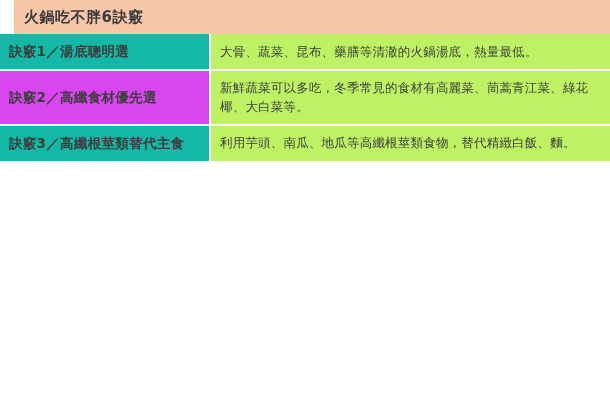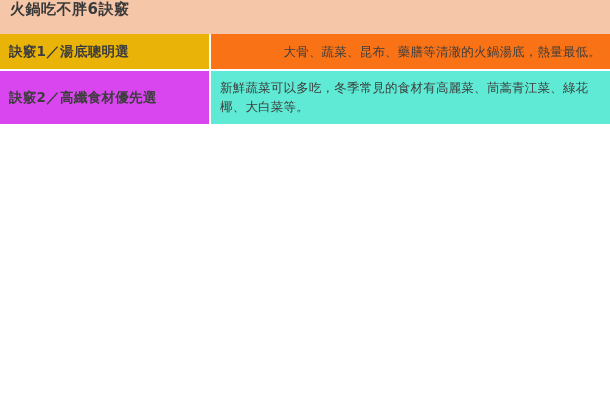--- a/index.html
+++ b/index.html
@@ -16,23 +16,24 @@
   .doc {
     width: 610px;
     height: 406px;
     position: relative;
     box-sizing: border-box;
   }
   .title-bar {
     height: 34px;
     background: #f6c6a8;
     display: flex;
-    align-items: flex-start;
+    align-items: center;
     padding-left: 10px;
     box-sizing: border-box;
+    margin-left: 14px;
   }
   .title-text {
     font-size: 15px;
     font-weight: bold;
     color: #3a3a3a;
     letter-spacing: 0.5px;
   }
   table {
     border-collapse: collapse;
     width: 610px;
@@ -55,24 +56,24 @@
     color: #3d3d3d;
     letter-spacing: 0.3px;
     border-right: 2px solid #ffffff;
   }
   td.desc {
     width: 400px;
     font-size: 12.5px;
     color: #3d3d3d;
     letter-spacing: 0.2px;
   }
-  .row-a td.label { background: #eab308; }
-  .row-a td.desc  { background: #f97316; text-align: right; }
+  .row-a td.label { background: #14b8a6; }
+  .row-a td.desc  { background: #bef264; }
   .row-b td.label { background: #d946ef; }
-  .row-b td.desc  { background: #5eead4; }
+  .row-b td.desc  { background: #bef264; }
   .bottom-pad {
     height: 4px;
     background: #ffffff;
   }
 </style>
 </head>
 <body>
 
 <div class="doc">
 
@@ -83,17 +84,21 @@
   <table>
     <tbody>
       <tr class="row-a">
         <td class="label">訣竅1／湯底聰明選</td>
         <td class="desc">大骨、蔬菜、昆布、藥膳等清澈的火鍋湯底，熱量最低。</td>
       </tr>
       <tr class="row-b">
         <td class="label">訣竅2／高纖食材優先選</td>
         <td class="desc">新鮮蔬菜可以多吃，冬季常見的食材有高麗菜、茼蒿青江菜、綠花椰、大白菜等。</td>
       </tr>
+      <tr class="row-a">
+        <td class="label">訣竅3／高纖根莖類替代主食</td>
+        <td class="desc">利用芋頭、南瓜、地瓜等高纖根莖類食物，替代精緻白飯、麵。</td>
+      </tr>
     </tbody>
   </table>
 
   <div class="bottom-pad"></div>
 </div>
 
 </body></html>

